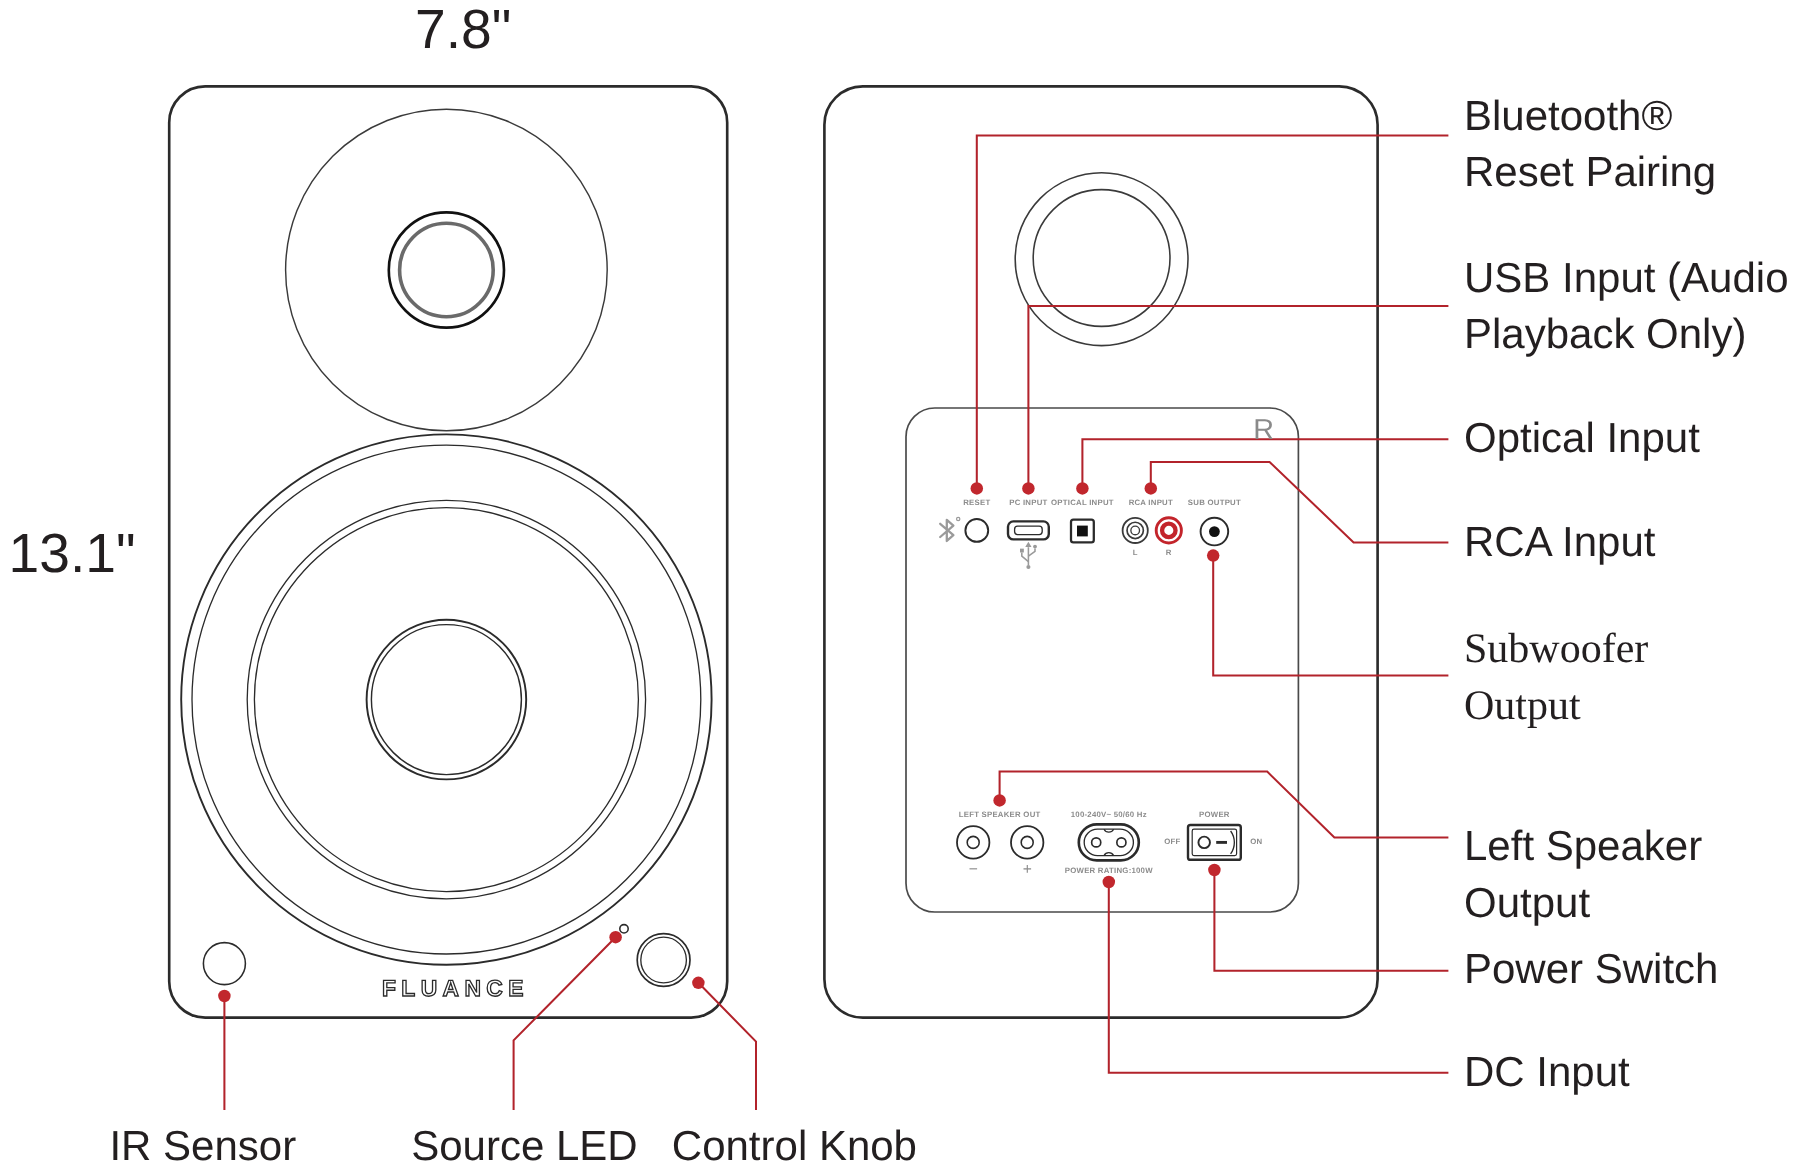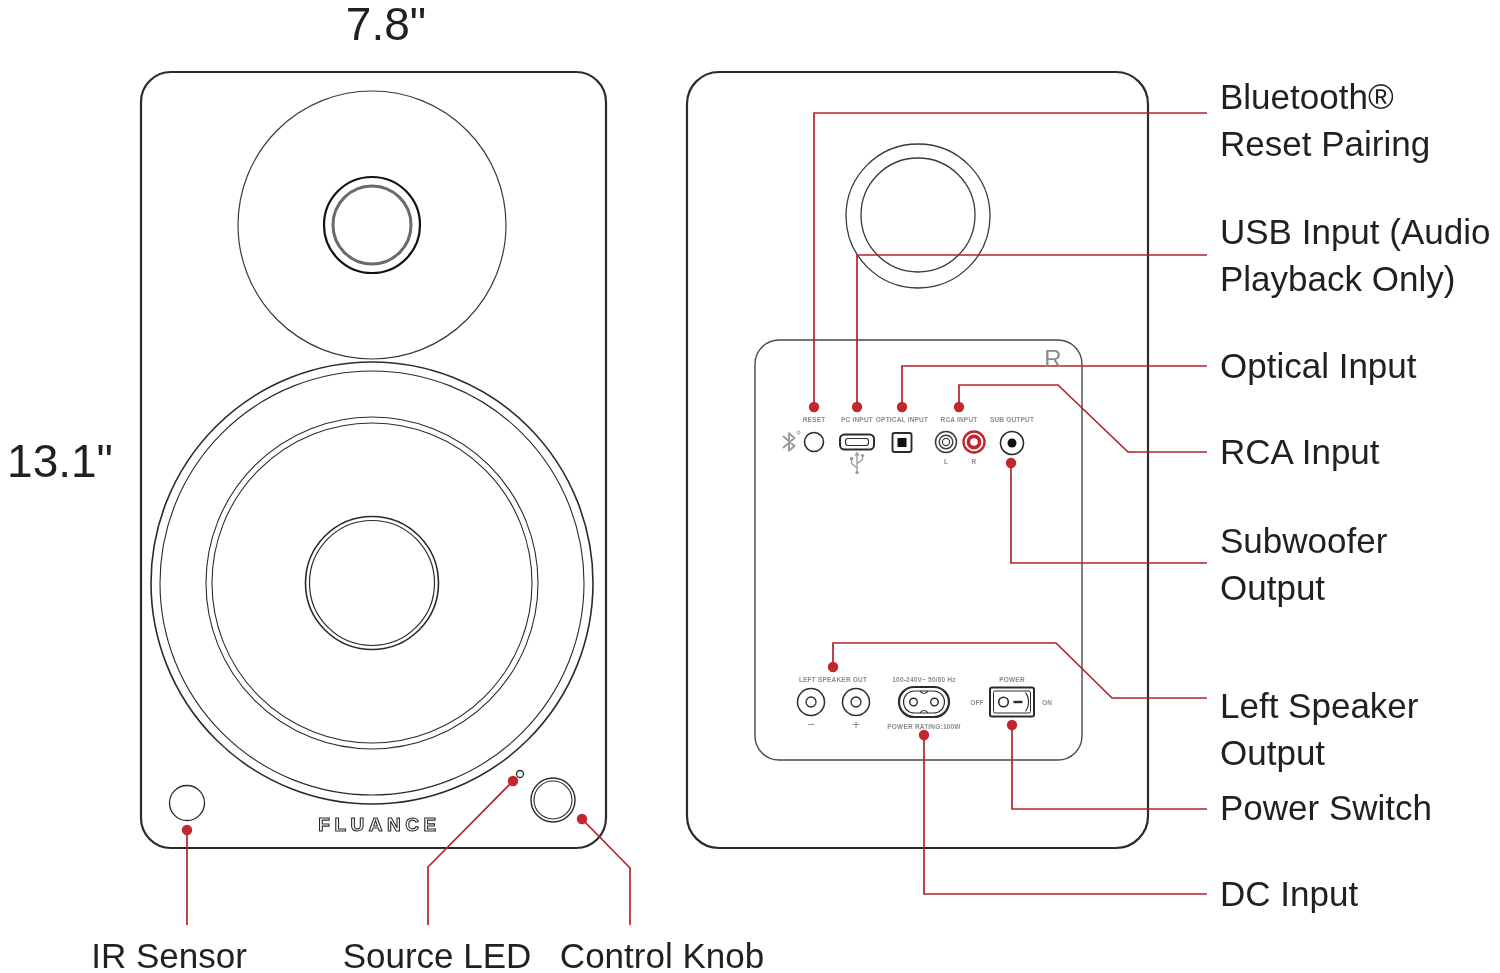--- a/index.html
+++ b/index.html
@@ -187,21 +187,21 @@
   <div class="lbl callout-label" style="top:208px;">
     <div>USB Input (Audio</div>
     <div>Playback Only)</div>
   </div>
   <div class="lbl callout-label" style="top:342px;">
     <div>Optical Input</div>
   </div>
   <div class="lbl callout-label" style="top:428px;">
     <div>RCA Input</div>
   </div>
-  <div class="lbl callout-label" style="top:517px;">
+  <div class="lbl callout-label" style="top:517px;font-family:Liberation Serif, serif;">
     <div>Subwoofer</div>
     <div>Output</div>
   </div>
   <div class="lbl callout-label" style="top:652px;margin-top:30px;">
     <div>Left Speaker</div>
     <div>Output</div>
   </div>
   <div class="lbl callout-label" style="top:784px;">
     <div>Power Switch</div>
   </div>

